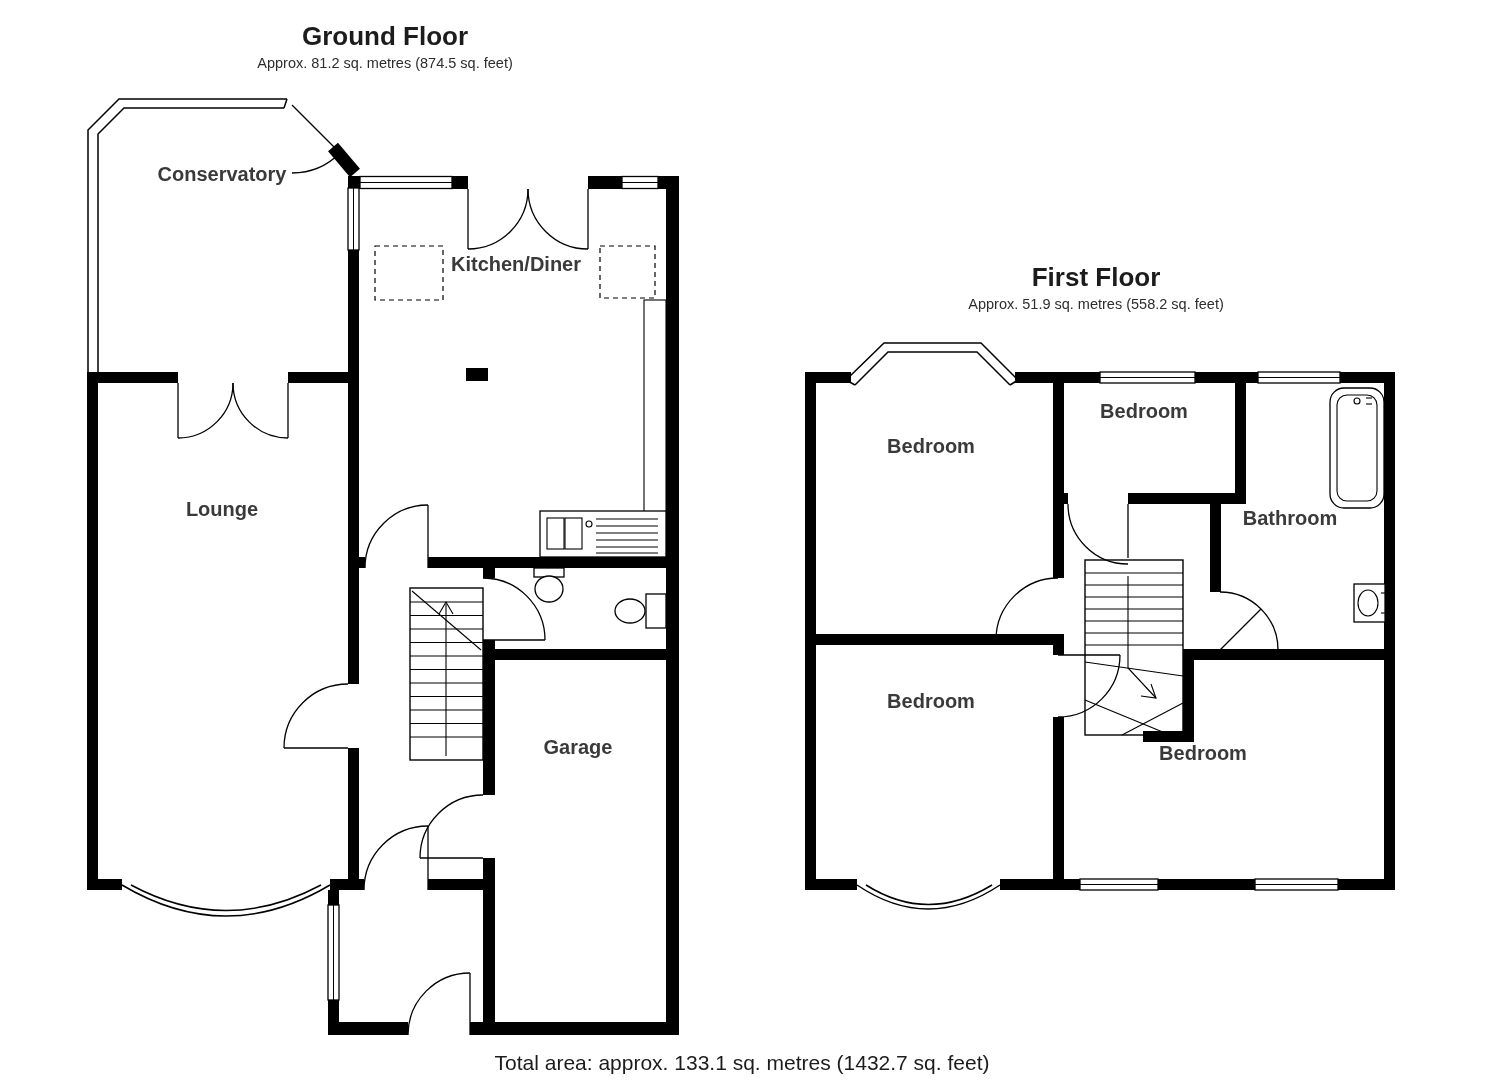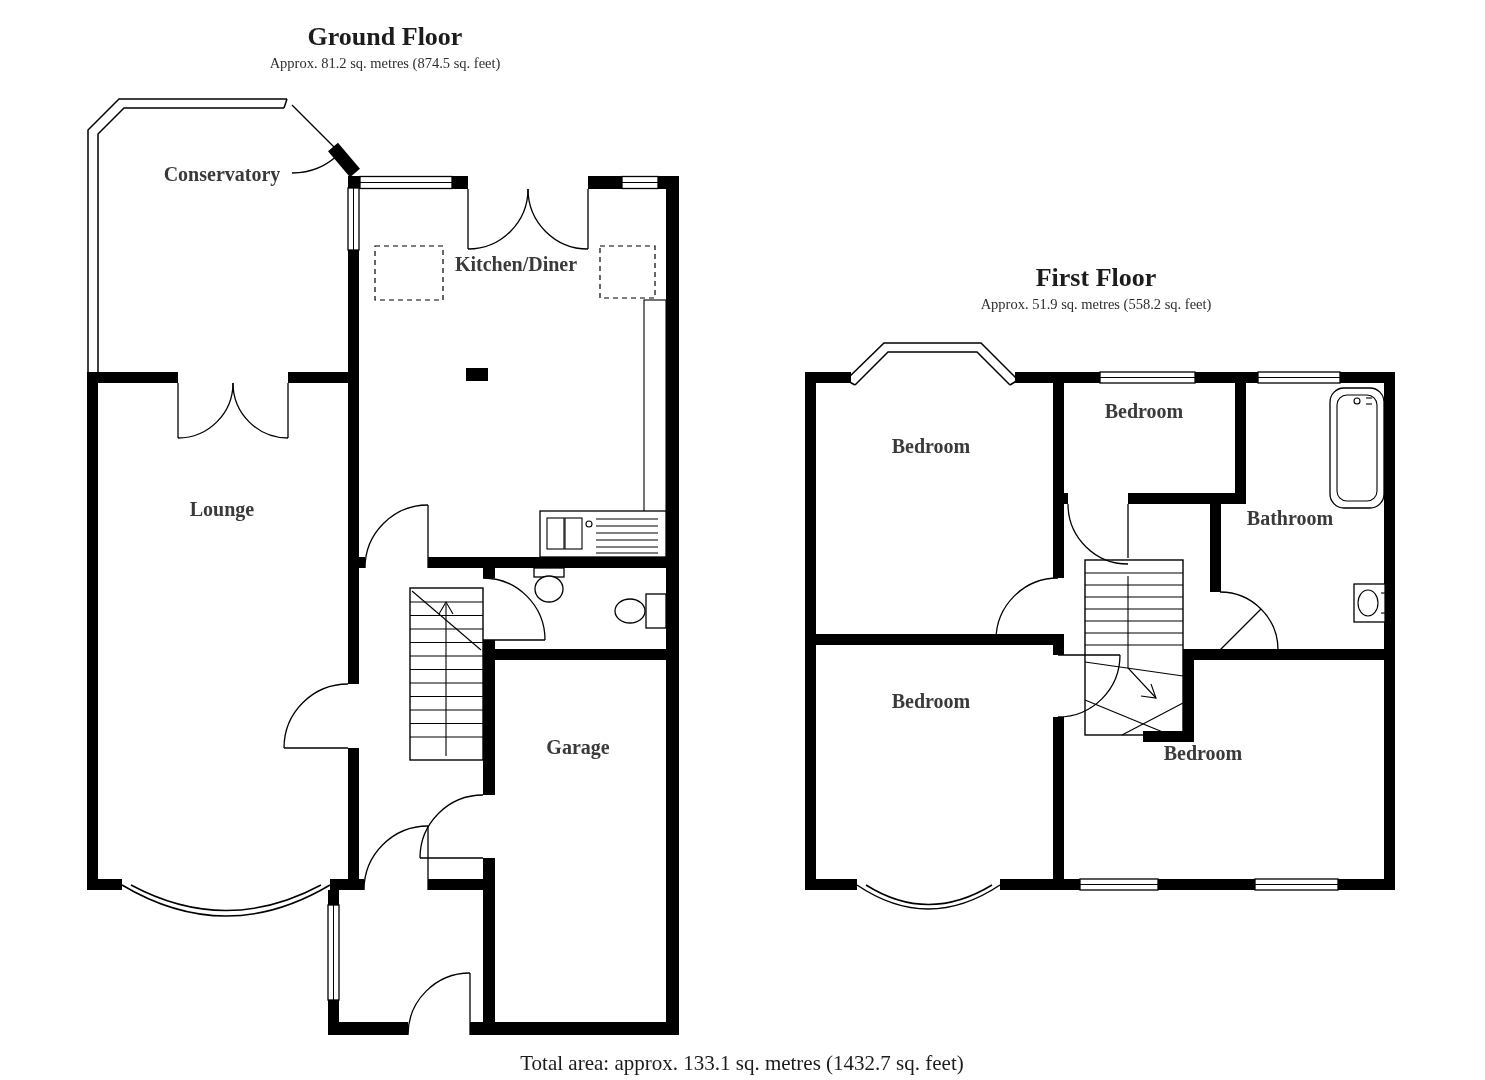--- a/index.html
+++ b/index.html
@@ -1,17 +1,17 @@
 <!DOCTYPE html>
 <html><head>
 <meta charset="utf-8">
 <style>
   html,body{margin:0;padding:0;background:#ffffff;}
   .page{position:relative;width:1485px;height:1080px;background:#ffffff;overflow:hidden;
-        font-family:Liberation Serif, serif;}
+        font-family:Liberation Sans, sans-serif;}
   svg{position:absolute;left:0;top:0;}
   .wall{fill:#000000;stroke:none;}
   .thin{fill:none;stroke:#000000;stroke-width:1.4;}
   .glaze{fill:none;stroke:#000000;stroke-width:1.5;}
   .win{fill:#ffffff;stroke:#000000;stroke-width:1.3;}
   .winline{stroke:#000000;stroke-width:1;}
   .door{fill:none;stroke:#000000;stroke-width:1.3;}
   .fix{fill:#ffffff;stroke:#000000;stroke-width:1.3;}
   .fixline{fill:none;stroke:#000000;stroke-width:1.1;}
   .dash{fill:none;stroke:#000000;stroke-width:1.2;stroke-dasharray:5 4;}

